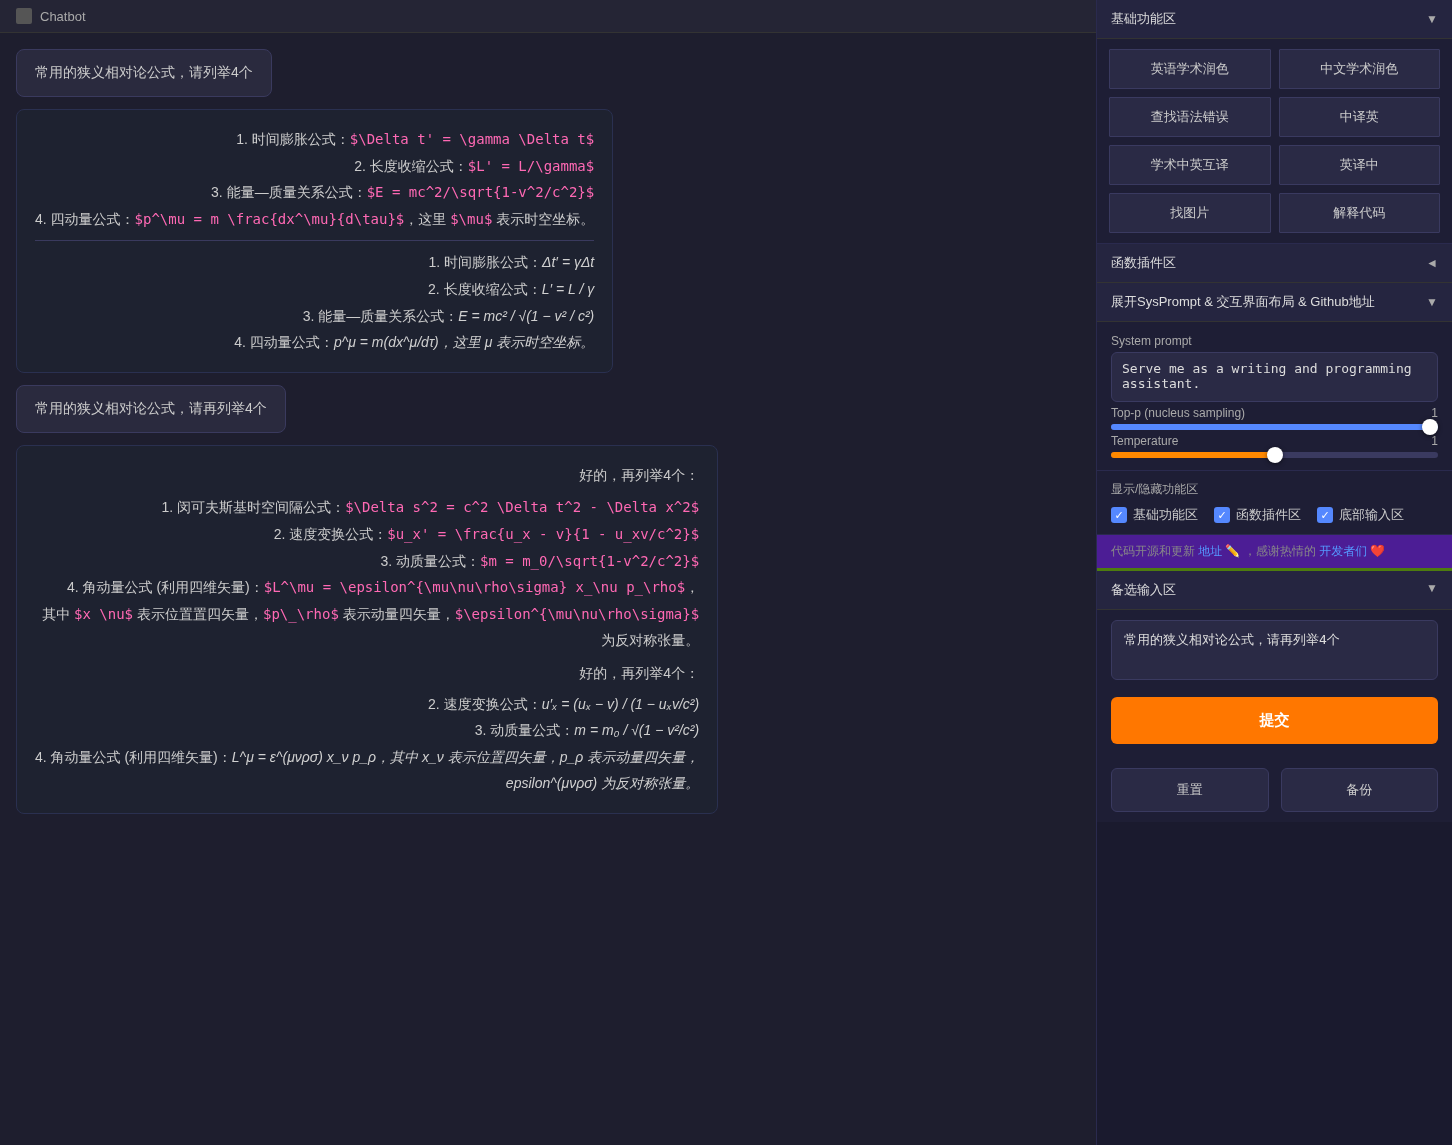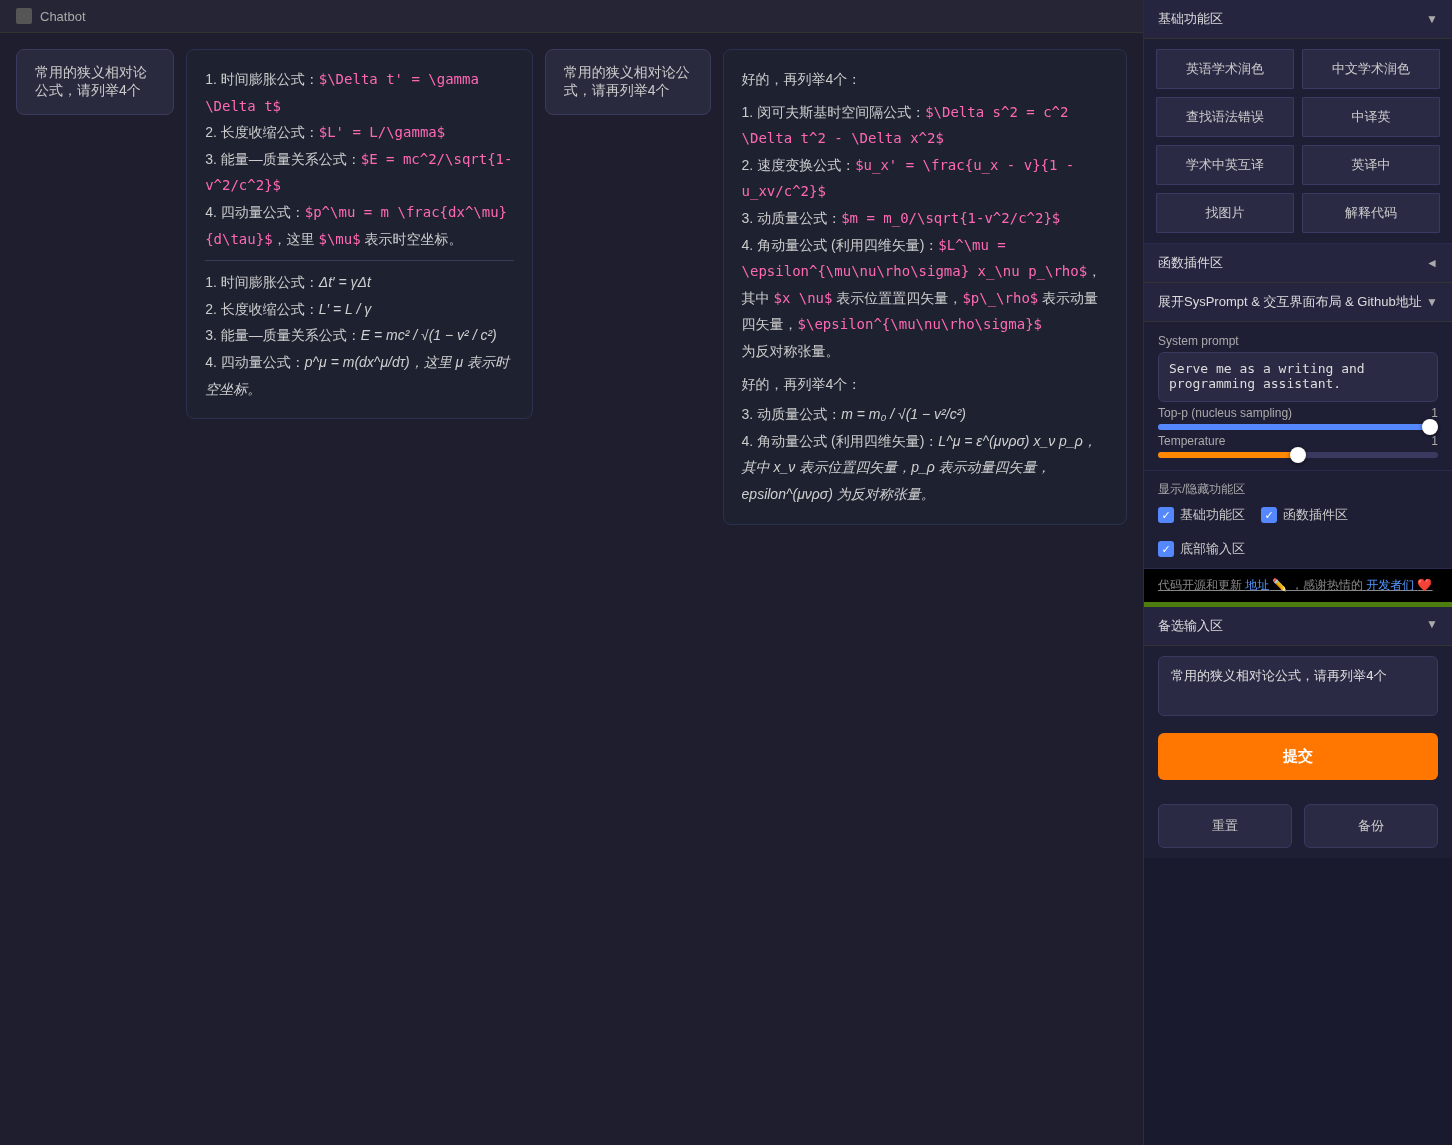--- a/index.html
+++ b/index.html
@@ -41,21 +41,21 @@
       height: 16px;
       background: #555;
       border-radius: 2px;
       display: inline-block;
     }
 
     .chat-messages {
       flex: 1;
       padding: 16px;
       display: flex;
-      flex-direction: row;
+      flex-direction: column;
       gap: 12px;
       overflow-y: auto;
     }
 
     .user-bubble {
       background: #2a2a3e;
       border: 1px solid #3a3a5e;
       border-radius: 8px;
       padding: 14px 18px;
       font-size: 14px;
@@ -67,20 +67,21 @@
     .assistant-bubble {
       background: #1e2230;
       border: 1px solid #2a3050;
       border-radius: 8px;
       padding: 16px 18px;
       font-size: 14px;
       color: #ccc;
       align-self: flex-start;
       max-width: 100%;
       line-height: 1.9;
+      text-align: right;
     }
 
     .assistant-bubble .latex-code {
       color: #ff69b4;
       font-family: monospace;
     }
 
     .assistant-bubble .rendered-math {
       font-style: italic;
       color: #d0d0d0;
@@ -89,21 +90,21 @@
     .separator {
       border: none;
       border-top: 1px solid #3a3a5e;
       margin: 8px 0;
     }
 
     .green-code { color: #44ff44; font-family: monospace; }
 
     
     .right-panel {
-      width: 309px;
+      width: 356px;
       background: #1a1a2e;
       border-left: 1px solid #2a2a4e;
       display: flex;
       flex-direction: column;
       overflow-y: auto;
       padding-bottom: 8px;
     }
 
     .section-header {
       background: #252540;
@@ -273,23 +274,22 @@
       align-items: center;
       justify-content: center;
       color: white;
       font-size: 11px;
     }
 
     .footer-links {
       padding: 8px 14px;
       font-size: 12px;
       color: #888;
-      background: #000000;
-      border-bottom: 5px solid #4d7c0f;
-      text-decoration: underline;
+      background: #4c1d95;
+      border-bottom: 3px solid #4d7c0f;
     }
 
     .footer-links a { color: #5599ff; text-decoration: none; }
     .footer-links .heart { color: #ff4444; }
 
     .backup-section {
       background: #1e1e35;
       padding: 0;
     }
 
@@ -398,20 +398,21 @@
       <div>好的，再列举4个：</div>
       <div style="margin-top:6px;">
         <div>1. 闵可夫斯基时空间隔公式：<span class="latex-code green-code">$\Delta s^2 = c^2 \Delta t^2 - \Delta x^2$</span></div>
         <div>2. 速度变换公式：<span class="latex-code green-code">$u_x' = \frac{u_x - v}{1 - u_xv/c^2}$</span></div>
         <div>3. 动质量公式：<span class="latex-code green-code">$m = m_0/\sqrt{1-v^2/c^2}$</span></div>
         <div>4. 角动量公式 (利用四维矢量)：<span class="latex-code green-code">$L^\mu = \epsilon^{\mu\nu\rho\sigma} x_\nu p_\rho$</span>，<br>
           其中 <span class="latex-code green-code">$x \nu$</span> 表示位置置四矢量，<span class="latex-code green-code">$p\_\rho$</span> 表示动量四矢量，<span class="latex-code green-code">$\epsilon^{\mu\nu\rho\sigma}$</span><br>为反对称张量。</div>
       </div>
       <div style="margin-top:6px;">好的，再列举4个：</div>
       <div style="margin-top:4px;">
+        <div>2. 速度变换公式：<span class="rendered-math">u′ₓ = (uₓ − v) / (1 − uₓv/c²)</span></div>
         <div>3. 动质量公式：<span class="rendered-math">m = m₀ / √(1 − v²/c²)</span></div>
         <div>4. 角动量公式 (利用四维矢量)：<span class="rendered-math">L^μ = ε^(μνρσ) x_ν p_ρ，其中 x_ν 表示位置四矢量，p_ρ 表示动量四矢量，</span><br>
           <span class="rendered-math">epsilon^(μνρσ) 为反对称张量。</span></div>
       </div>
     </div>
 
   </div>
 </div>
 
 <div class="right-panel">

